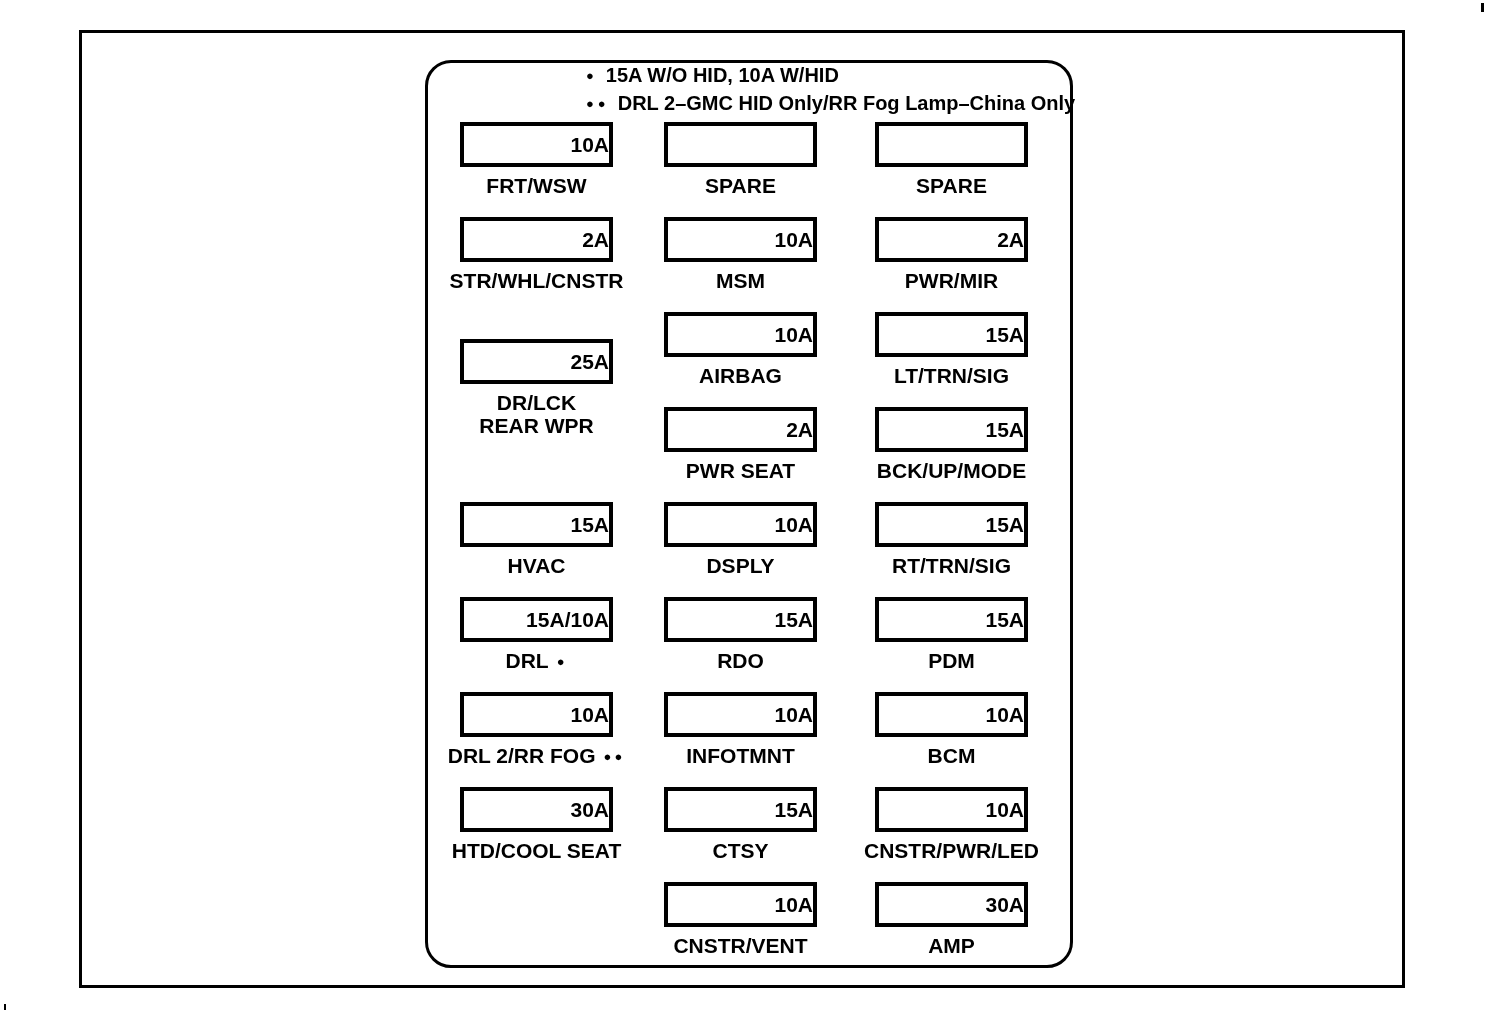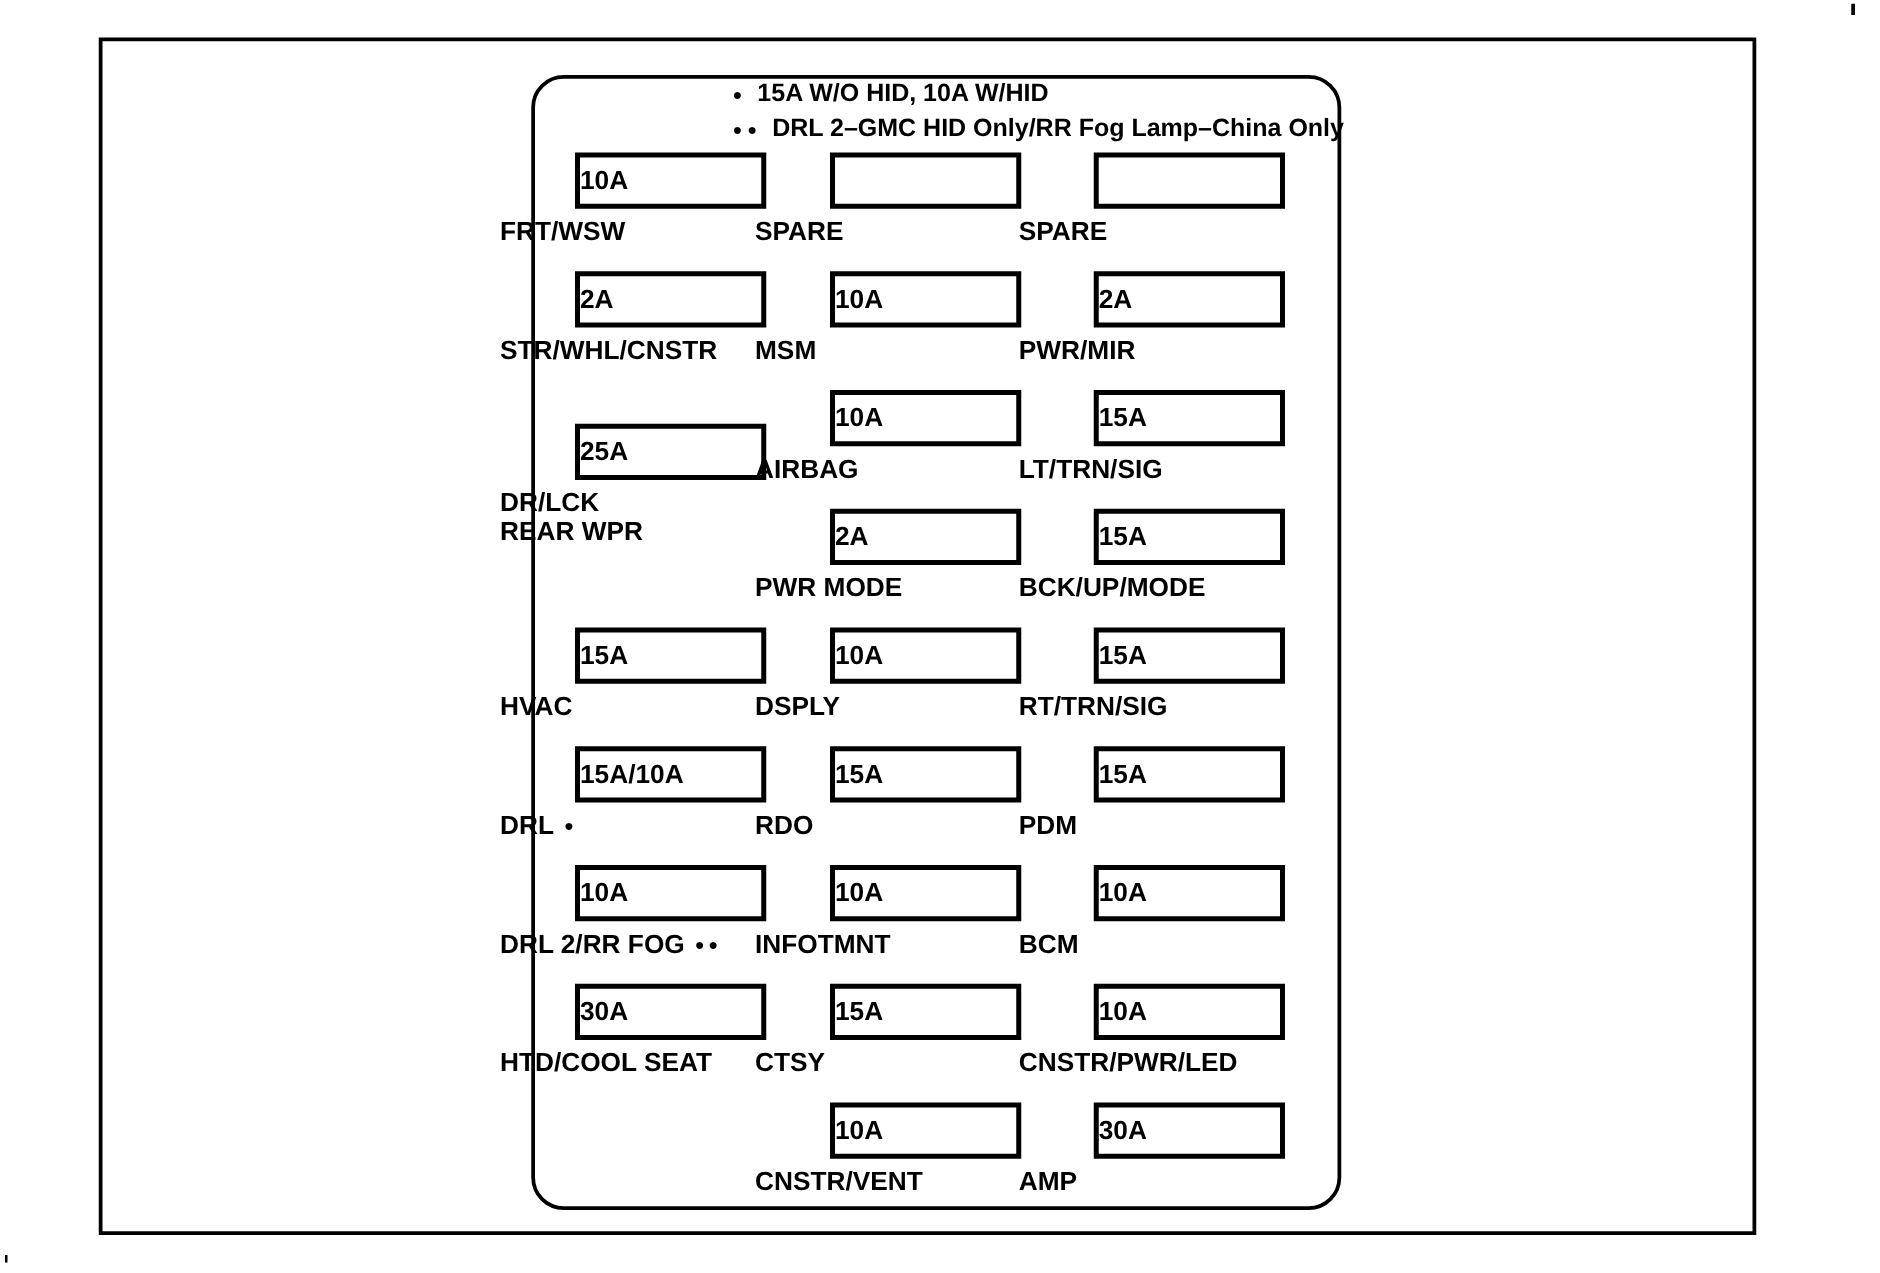--- a/index.html
+++ b/index.html
@@ -68,29 +68,30 @@
     width: 273px;
   }
   .fuse-box {
     box-sizing: border-box;
     width: 153px;
     height: 45px;
     border: 4px solid #000;
     margin: 0 auto;
     display: flex;
     align-items: center;
-    justify-content: flex-start;
+    justify-content: flex-end;
     background: #ffffff;
   }
   .amp {
     font-size: 21px;
     line-height: 1;
   }
   .fuse-label {
     margin-top: 8px;
+    text-align: center;
     font-size: 21px;
     white-space: nowrap;
     line-height: 22px;
   }
   .label-marker {
     font-size: 13px;
     letter-spacing: 3px;
     margin-left: 8px;
     vertical-align: 2px;
   }
@@ -175,21 +176,21 @@
         </div>
         <div class="fuse-label"><span class="label-text">LT/TRN/SIG</span></div>
       </div>
       <div class="cell" style="left: 400px; top: 407px;">
         <div class="fuse-label"><span class="label-text">REAR WPR</span></div>
       </div>
       <div class="cell" style="left: 604px; top: 407px;">
         <div class="fuse-box">
           <span class="amp">2A</span>
         </div>
-        <div class="fuse-label"><span class="label-text">PWR MODE</span></div>
+        <div class="fuse-label"><span class="label-text">PWR SEAT</span></div>
       </div>
       <div class="cell" style="left: 815px; top: 407px;">
         <div class="fuse-box">
           <span class="amp">15A</span>
         </div>
         <div class="fuse-label"><span class="label-text">BCK/UP/MODE</span></div>
       </div>
       <div class="cell" style="left: 400px; top: 502px;">
         <div class="fuse-box">
           <span class="amp">15A</span>

